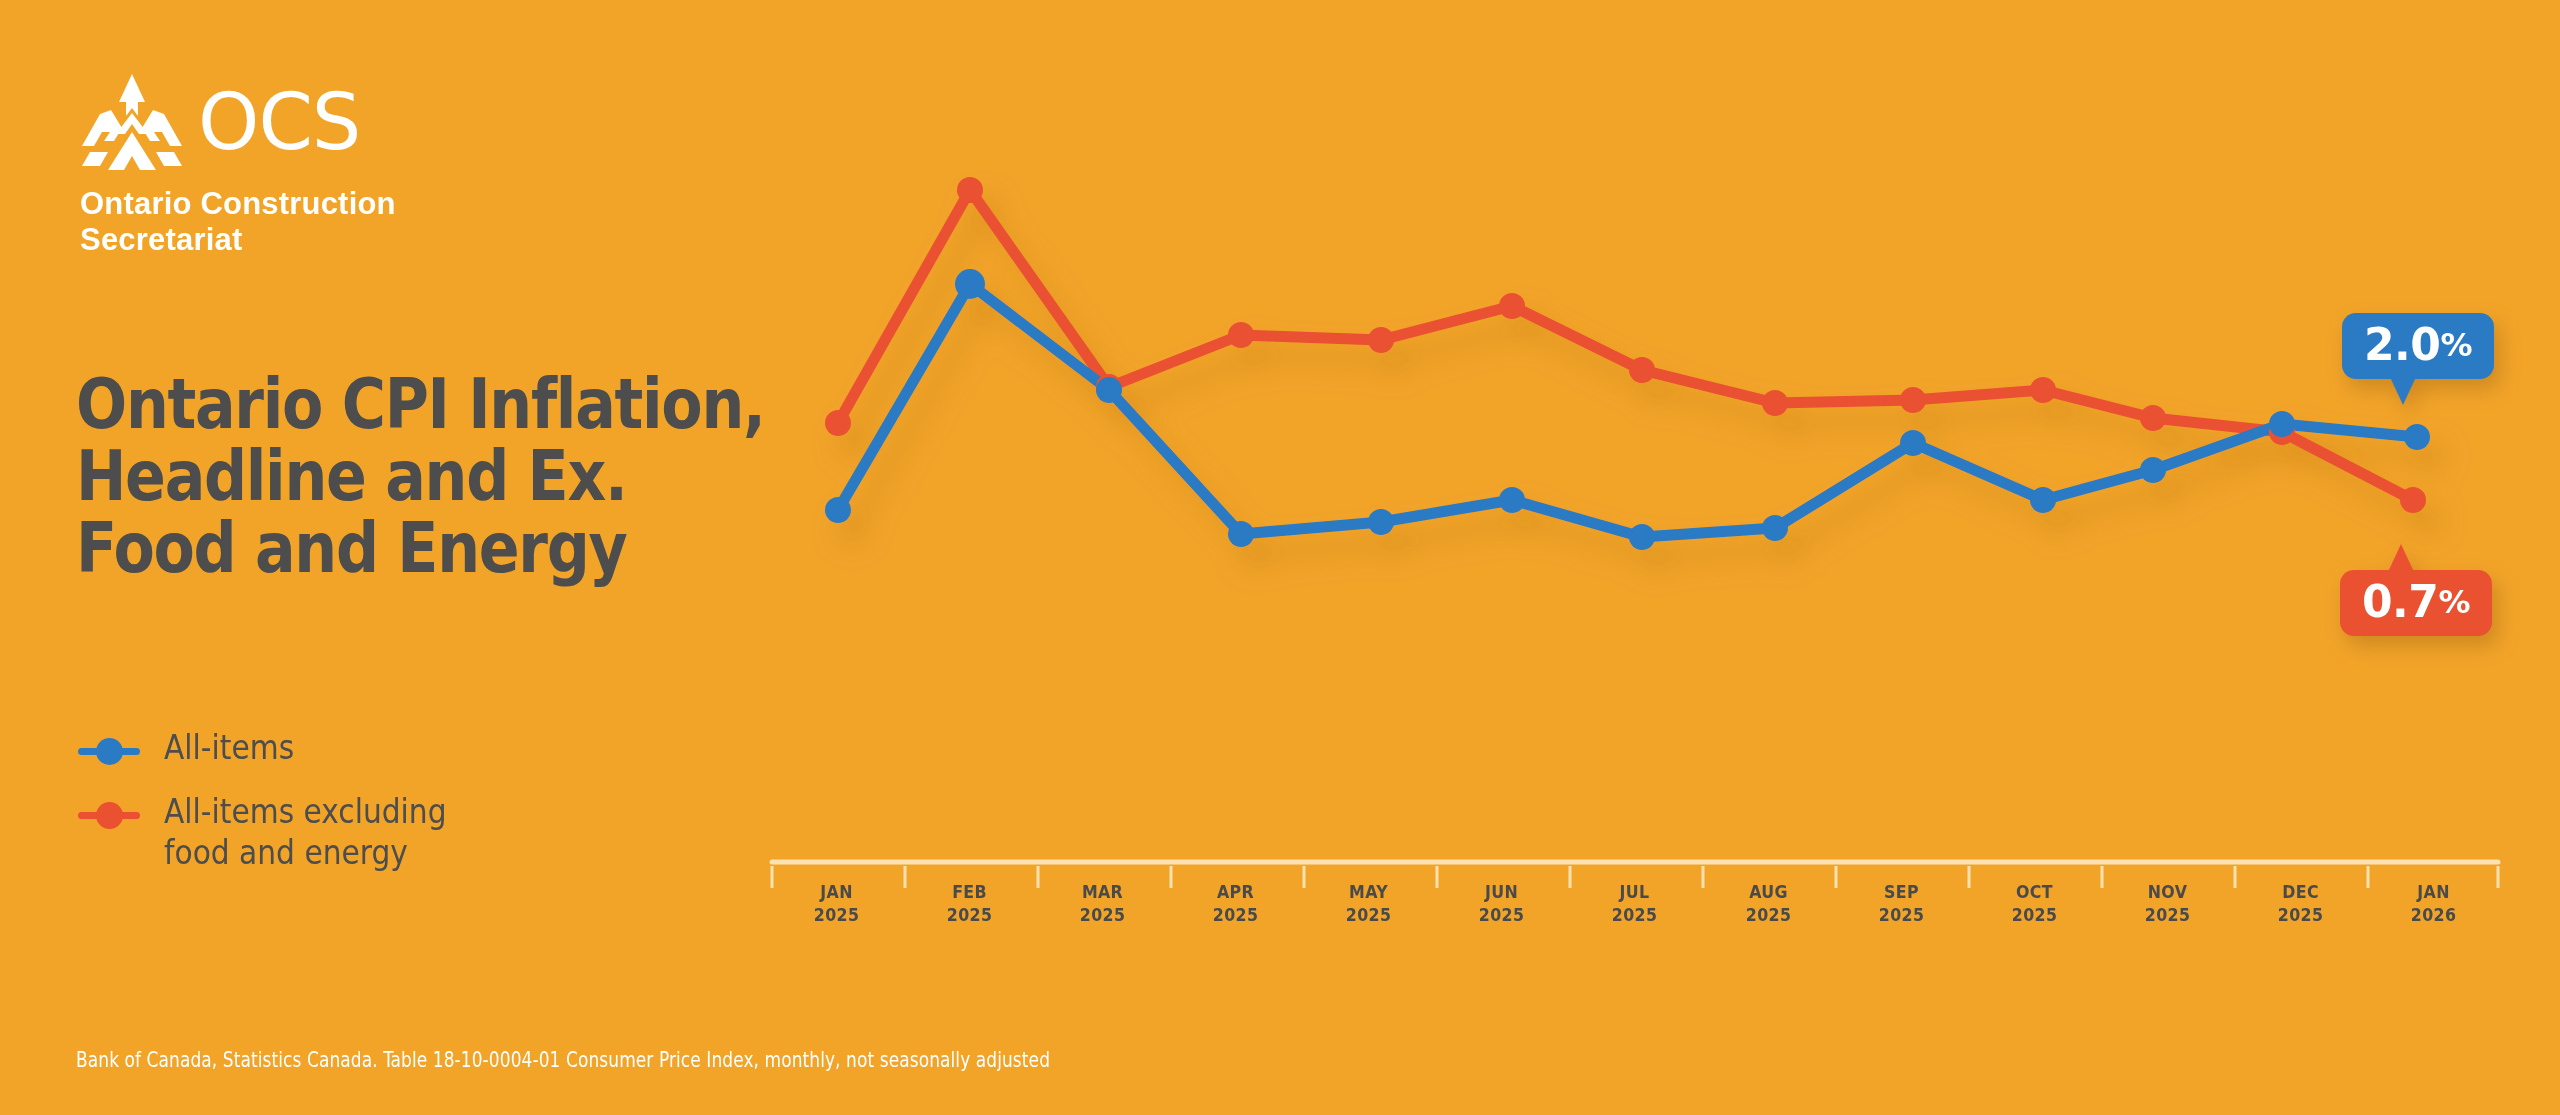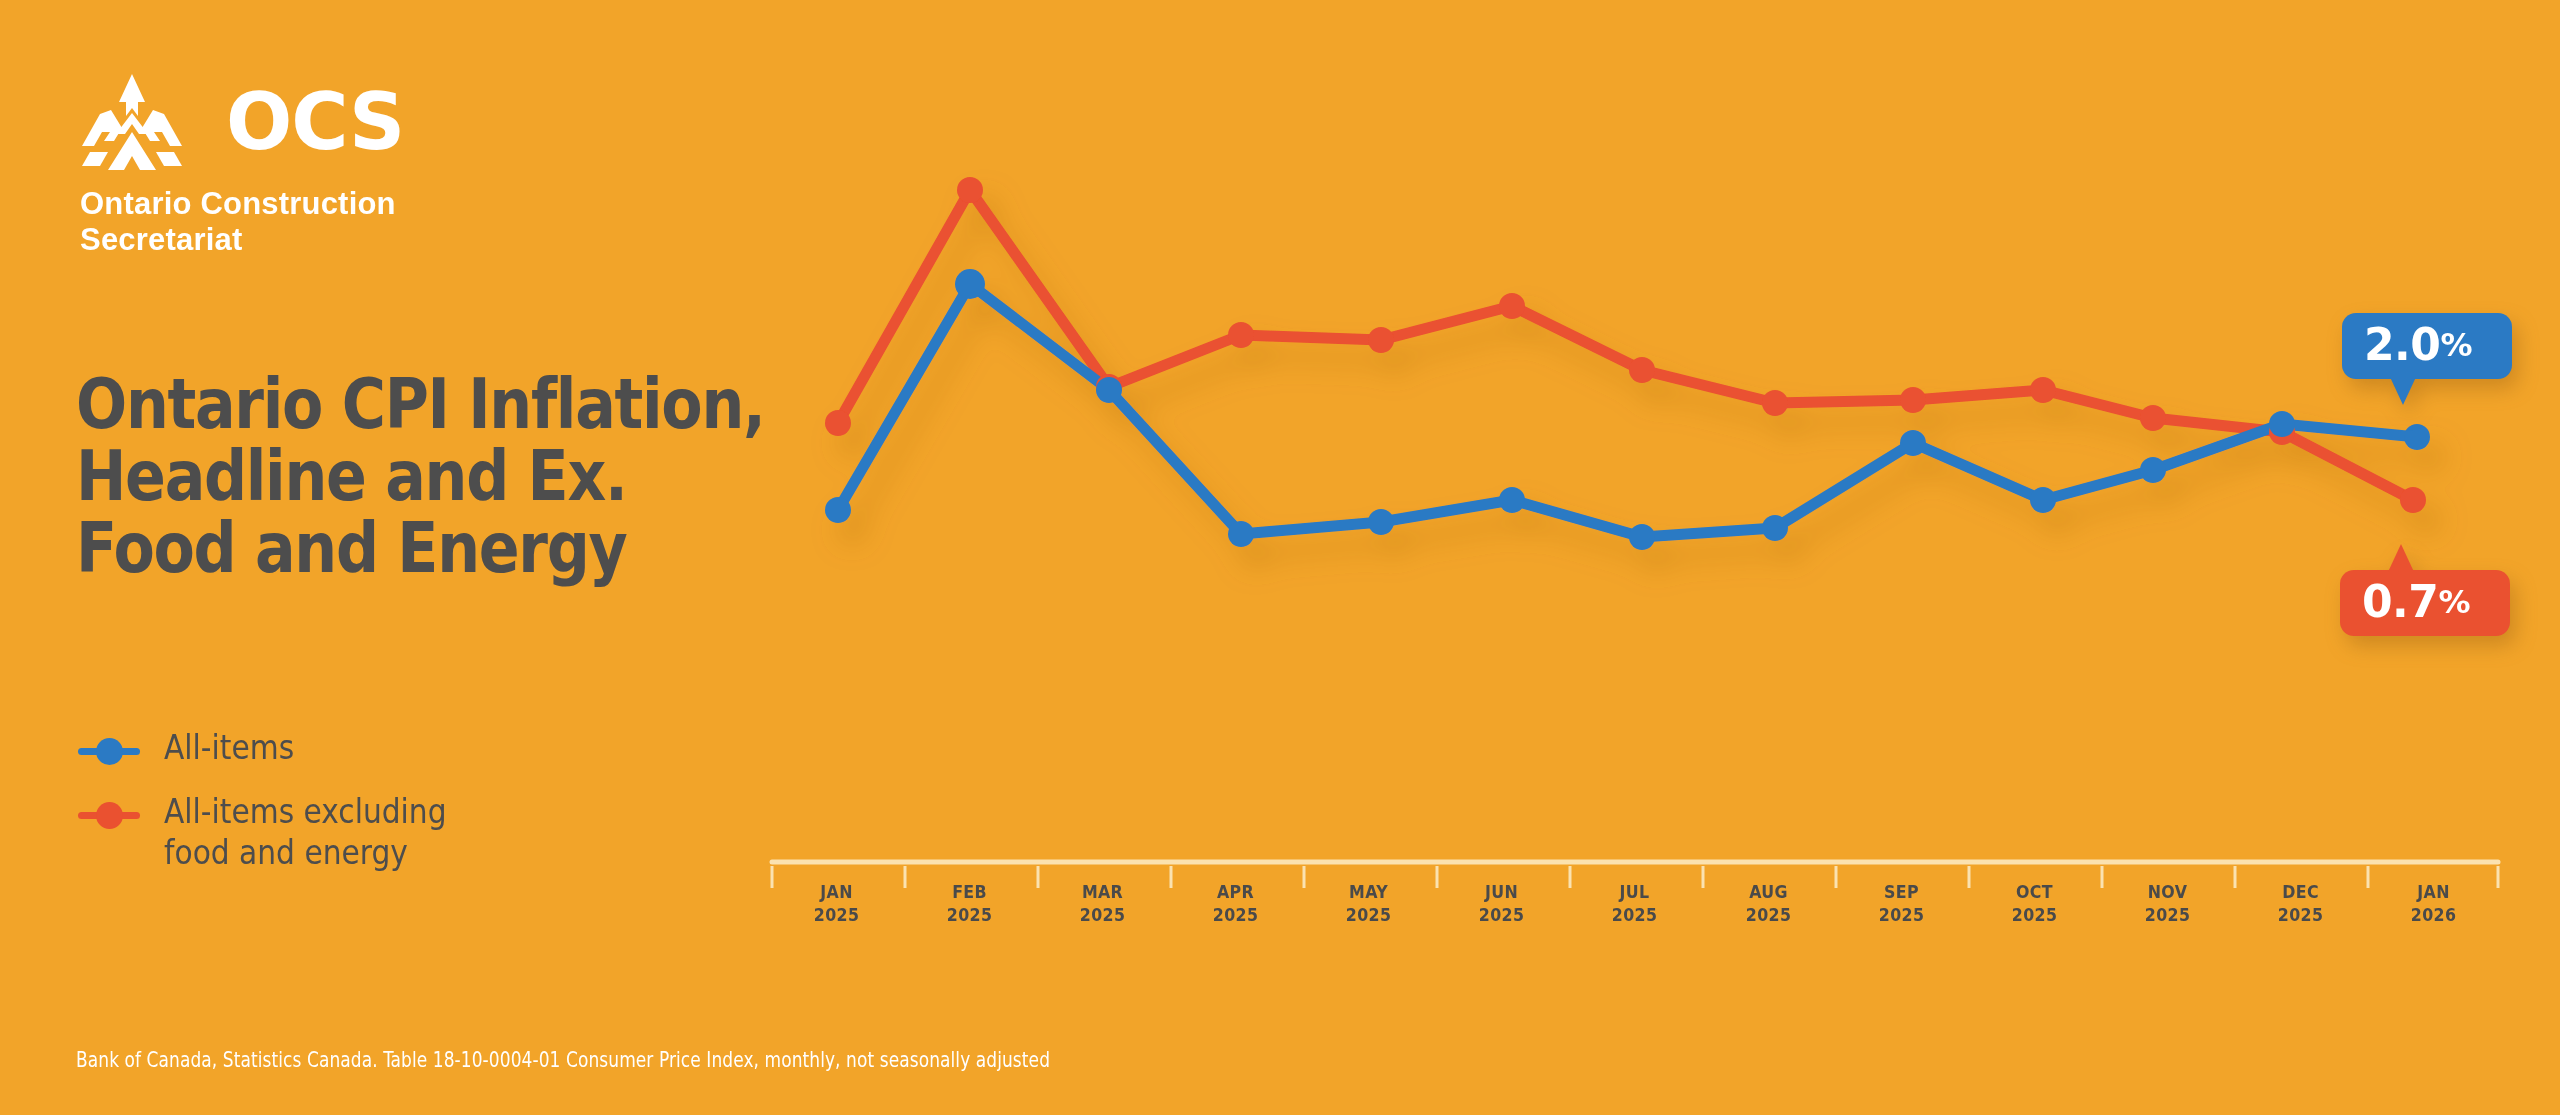--- a/index.html
+++ b/index.html
@@ -26,26 +26,25 @@
     width: 420px;
   }
   .logo-row {
     display: flex;
     align-items: center;
     gap: 12px;
   }
   .logo-mark { width: 108px; height: 100px; display:block; }
   .logo-word {
     font-family: "DejaVu Sans", sans-serif;
-    font-weight: 700;
+    font-weight: 400;
     font-size: 78px;
     letter-spacing: -1px;
     color: #ffffff;
     line-height: 1;
-    margin-left: 28px;
   }
   .logo-sub {
     margin-top: 14px;
     margin-left: 2px;
     font-family: "Liberation Sans", sans-serif;
     font-weight: 700;
     font-size: 31px;
     letter-spacing: 0.2px;
     color: #ffffff;
   }
@@ -138,21 +137,21 @@
   }
   .xtick span { display: block; transform: scaleX(0.88); }
 
   
   .callout {
     position: absolute;
     font-family: "DejaVu Sans", sans-serif;
     font-weight: 700;
     color: #ffffff;
     border-radius: 14px;
-    padding: 10px 40px 12px 22px;
+    padding: 10px 22px 12px 22px;
     font-size: 44px;
     line-height: 1;
     letter-spacing: -0.5px;
     filter: drop-shadow(6px 10px 10px rgba(120,70,10,0.28));
   }
   .callout .pct { font-size: 32px; vertical-align: 4px; }
   .callout-blue {
     left: 2342px; top: 313px;
     background: #2b7ac4;
   }

